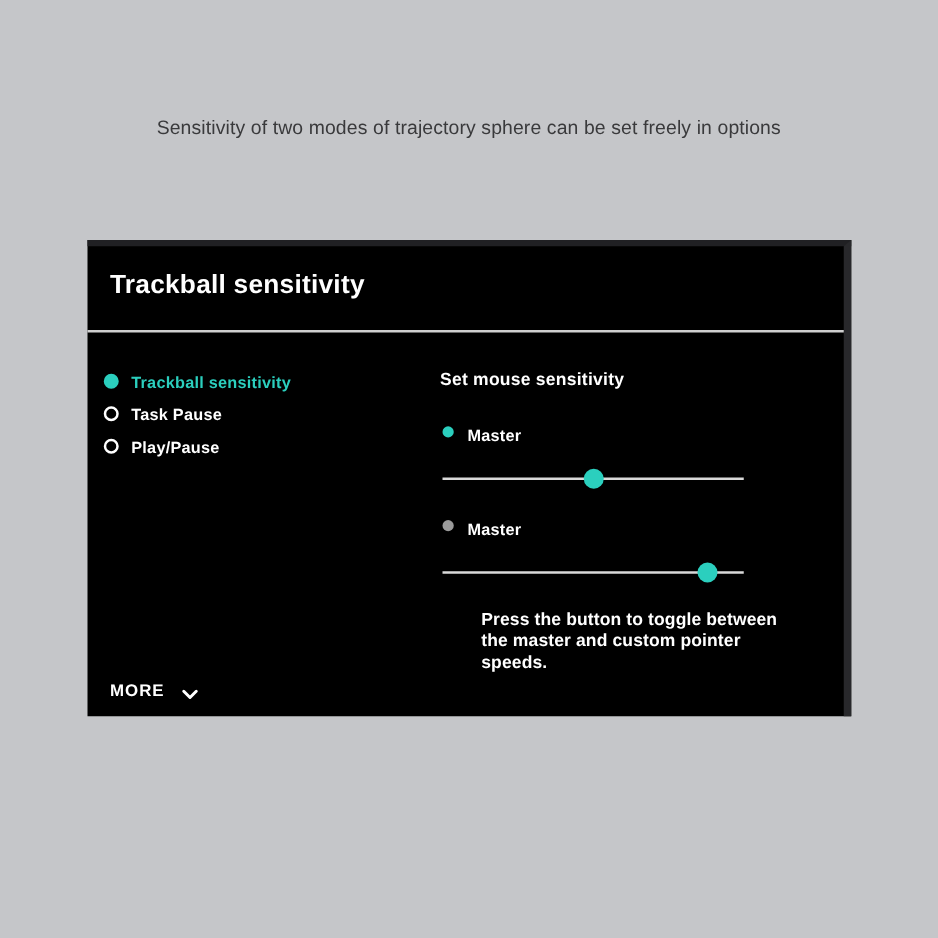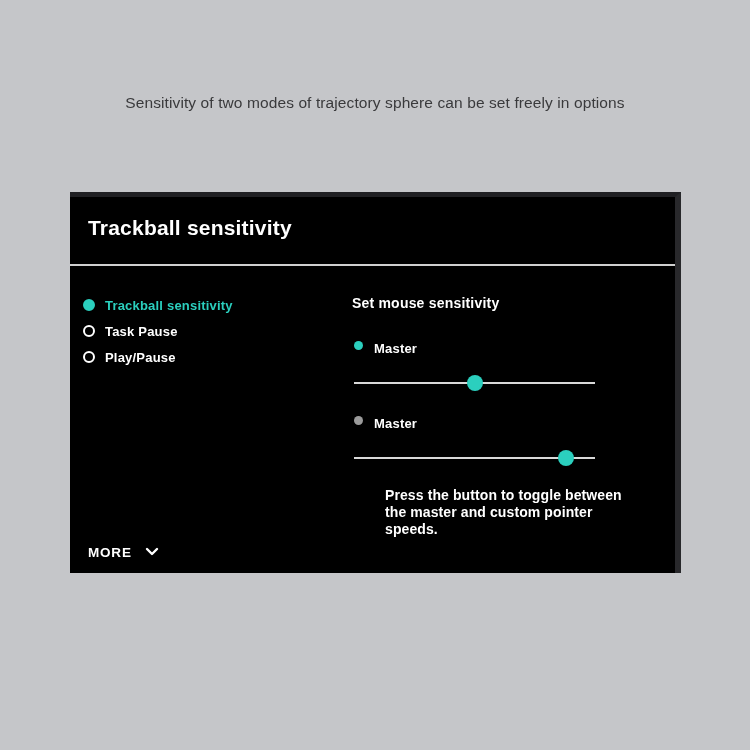--- a/index.html
+++ b/index.html
@@ -139,21 +139,21 @@
     font-weight: 600;
     line-height: 1.2;
     color: var(--text-light, #fff);
     letter-spacing: 0.1px;
     margin-left: 32px;
   }
   .more-button {
     position: absolute;
     left: 18px; bottom: 13px;
     display: flex;
-    align-items: flex-start;
+    align-items: flex-end;
     gap: 13px;
     cursor: pointer;
   }
   .more-label {
     font-size: 13.5px;
     font-weight: 700;
     letter-spacing: 0.8px;
     color: var(--text-light, #fff);
   }
   .chevron-down { display: block; margin-top: 2px; }

